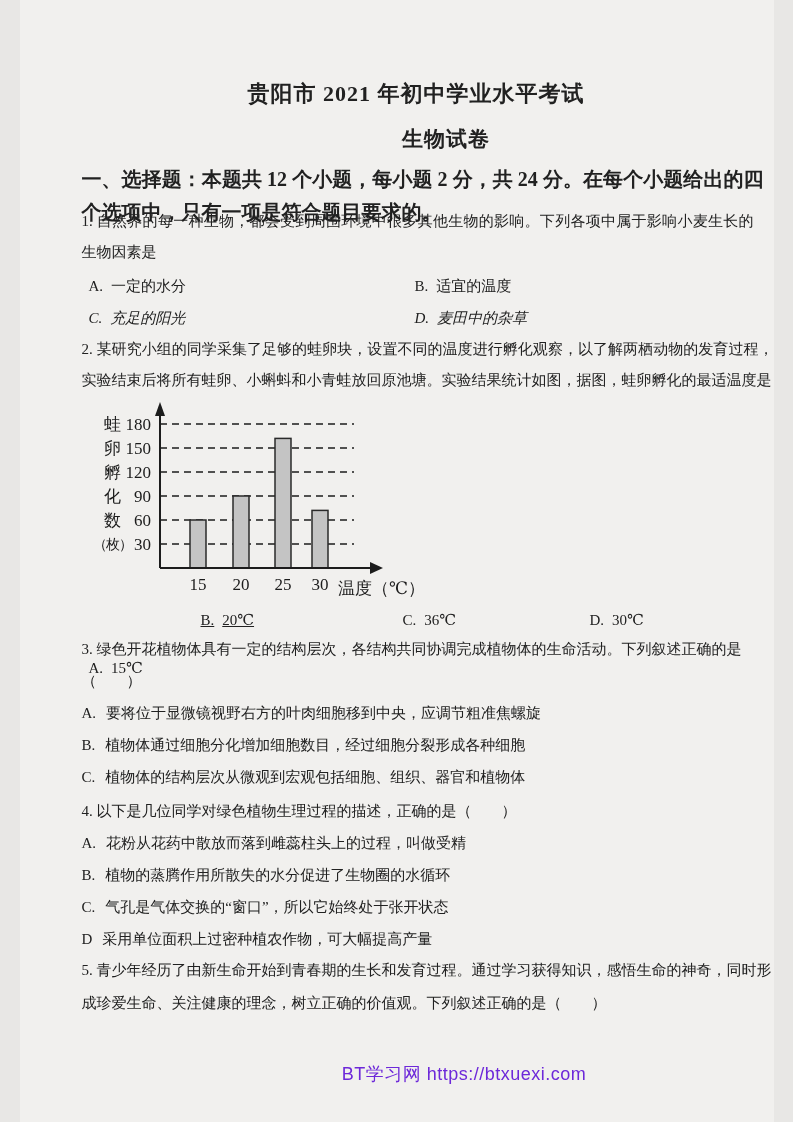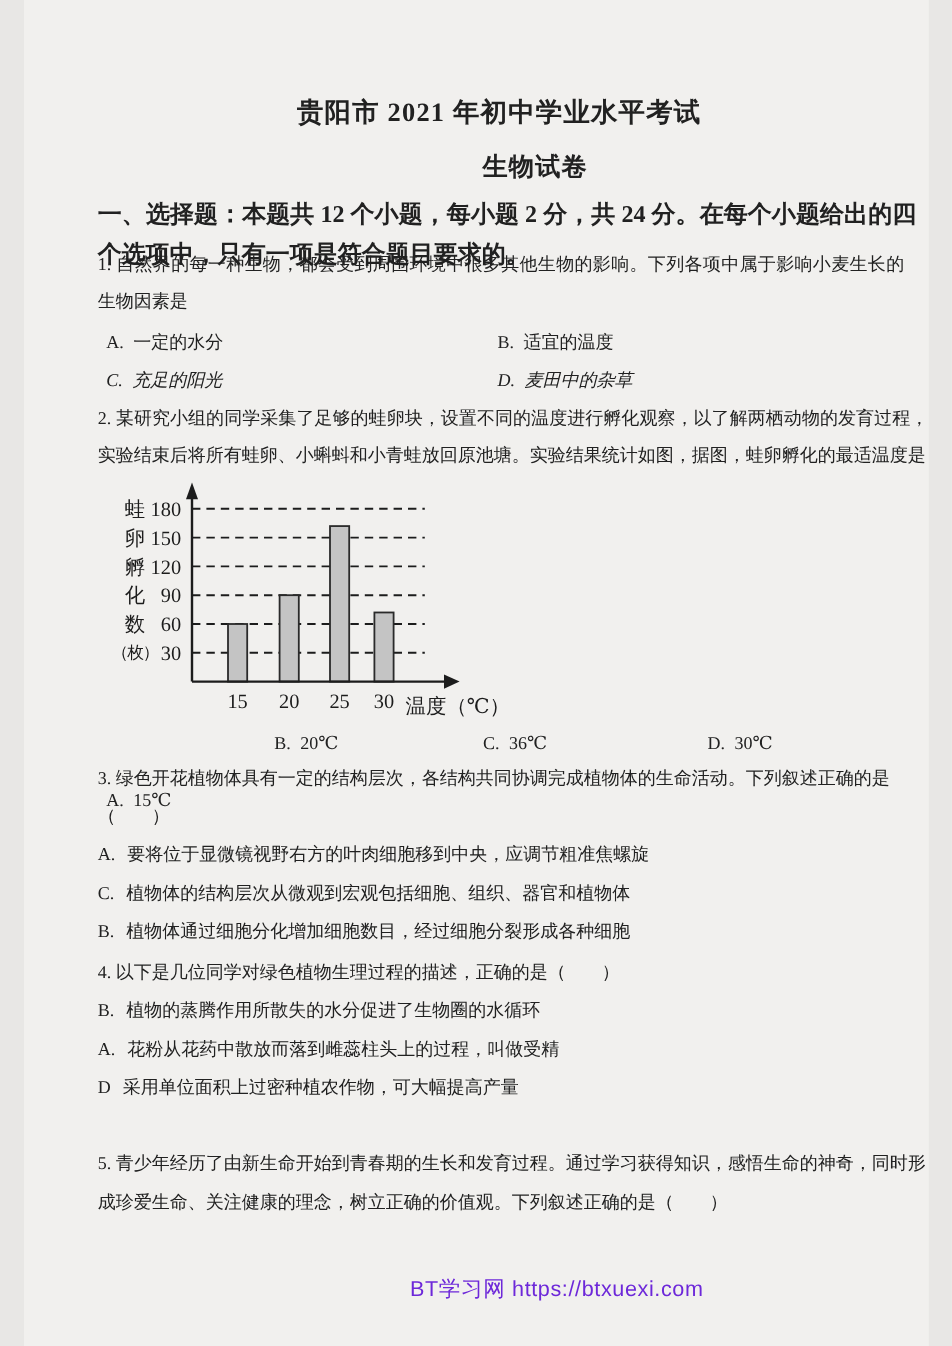--- a/index.html
+++ b/index.html
@@ -124,36 +124,37 @@
         <text x="110" y="190" text-anchor="middle" font-size="17" fill="#1c1c1c">15</text>
         <text x="153" y="190" text-anchor="middle" font-size="17" fill="#1c1c1c">20</text>
         <text x="195" y="190" text-anchor="middle" font-size="17" fill="#1c1c1c">25</text>
         <text x="232" y="190" text-anchor="middle" font-size="17" fill="#1c1c1c">30</text>
         <text x="250" y="194" text-anchor="start" font-size="17" fill="#1c1c1c">温度（℃）</text>
       </svg>
   </div>
 
   <div class="abs qblock opt-grid q2opts">
     <span class="opt" style="left:7px;top:0;margin-top:48px;"><span class="olabel">A.</span><span>15℃</span></span>
-    <span class="opt" style="left:147px;top:0;"><span class="olabel">B.</span><span>20℃</span></span>
+    <span class="opt" style="left:119px;top:0;text-decoration:underline;"><span class="olabel">B.</span><span>20℃</span></span>
     <span class="opt" style="left:321px;top:0;"><span class="olabel">C.</span><span>36℃</span></span>
     <span class="opt" style="left:508px;top:0;"><span class="olabel">D.</span><span>30℃</span></span>
   </div>
 
   <div class="abs qblock q3">
     <p class="optline">3. 绿色开花植物体具有一定的结构层次，各结构共同协调完成植物体的生命活动。下列叙述正确的是（　　）</p>
     <p class="optline"><span class="olabel">A.</span><span>要将位于显微镜视野右方的叶肉细胞移到中央，应调节粗准焦螺旋</span></p>
+    <p class="optline"><span class="olabel">B.</span><span>植物体通过细胞分化增加细胞数目，经过细胞分裂形成各种细胞</span></p>
     <p class="optline"><span class="olabel">C.</span><span>植物体的结构层次从微观到宏观包括细胞、组织、器官和植物体</span></p>
-    <p class="optline"><span class="olabel">B.</span><span>植物体通过细胞分化增加细胞数目，经过细胞分裂形成各种细胞</span></p>
   </div>
 
   <div class="abs qblock q4">
     <p class="optline">4. 以下是几位同学对绿色植物生理过程的描述，正确的是（　　）</p>
+    <p class="optline"><span class="olabel">A.</span><span>花粉从花药中散放而落到雌蕊柱头上的过程，叫做受精</span></p>
     <p class="optline"><span class="olabel">B.</span><span>植物的蒸腾作用所散失的水分促进了生物圈的水循环</span></p>
-    <p class="optline"><span class="olabel">A.</span><span>花粉从花药中散放而落到雌蕊柱头上的过程，叫做受精</span></p>
+    <p class="optline"><span class="olabel">C.</span><span>气孔是气体交换的“窗口”，所以它始终处于张开状态</span></p>
     <p class="optline"><span class="olabel">D</span><span>采用单位面积上过密种植农作物，可大幅提高产量</span></p>
   </div>
 
   <div class="abs qblock q5">
     <p class="stem">5. 青少年经历了由新生命开始到青春期的生长和发育过程。通过学习获得知识，感悟生命的神奇，同时形成珍爱生命、关注健康的理念，树立正确的价值观。下列叙述正确的是（　　）</p>
   </div>
 
   <div class="abs footer">BT学习网 https://btxuexi.com</div>
 
 </div>

